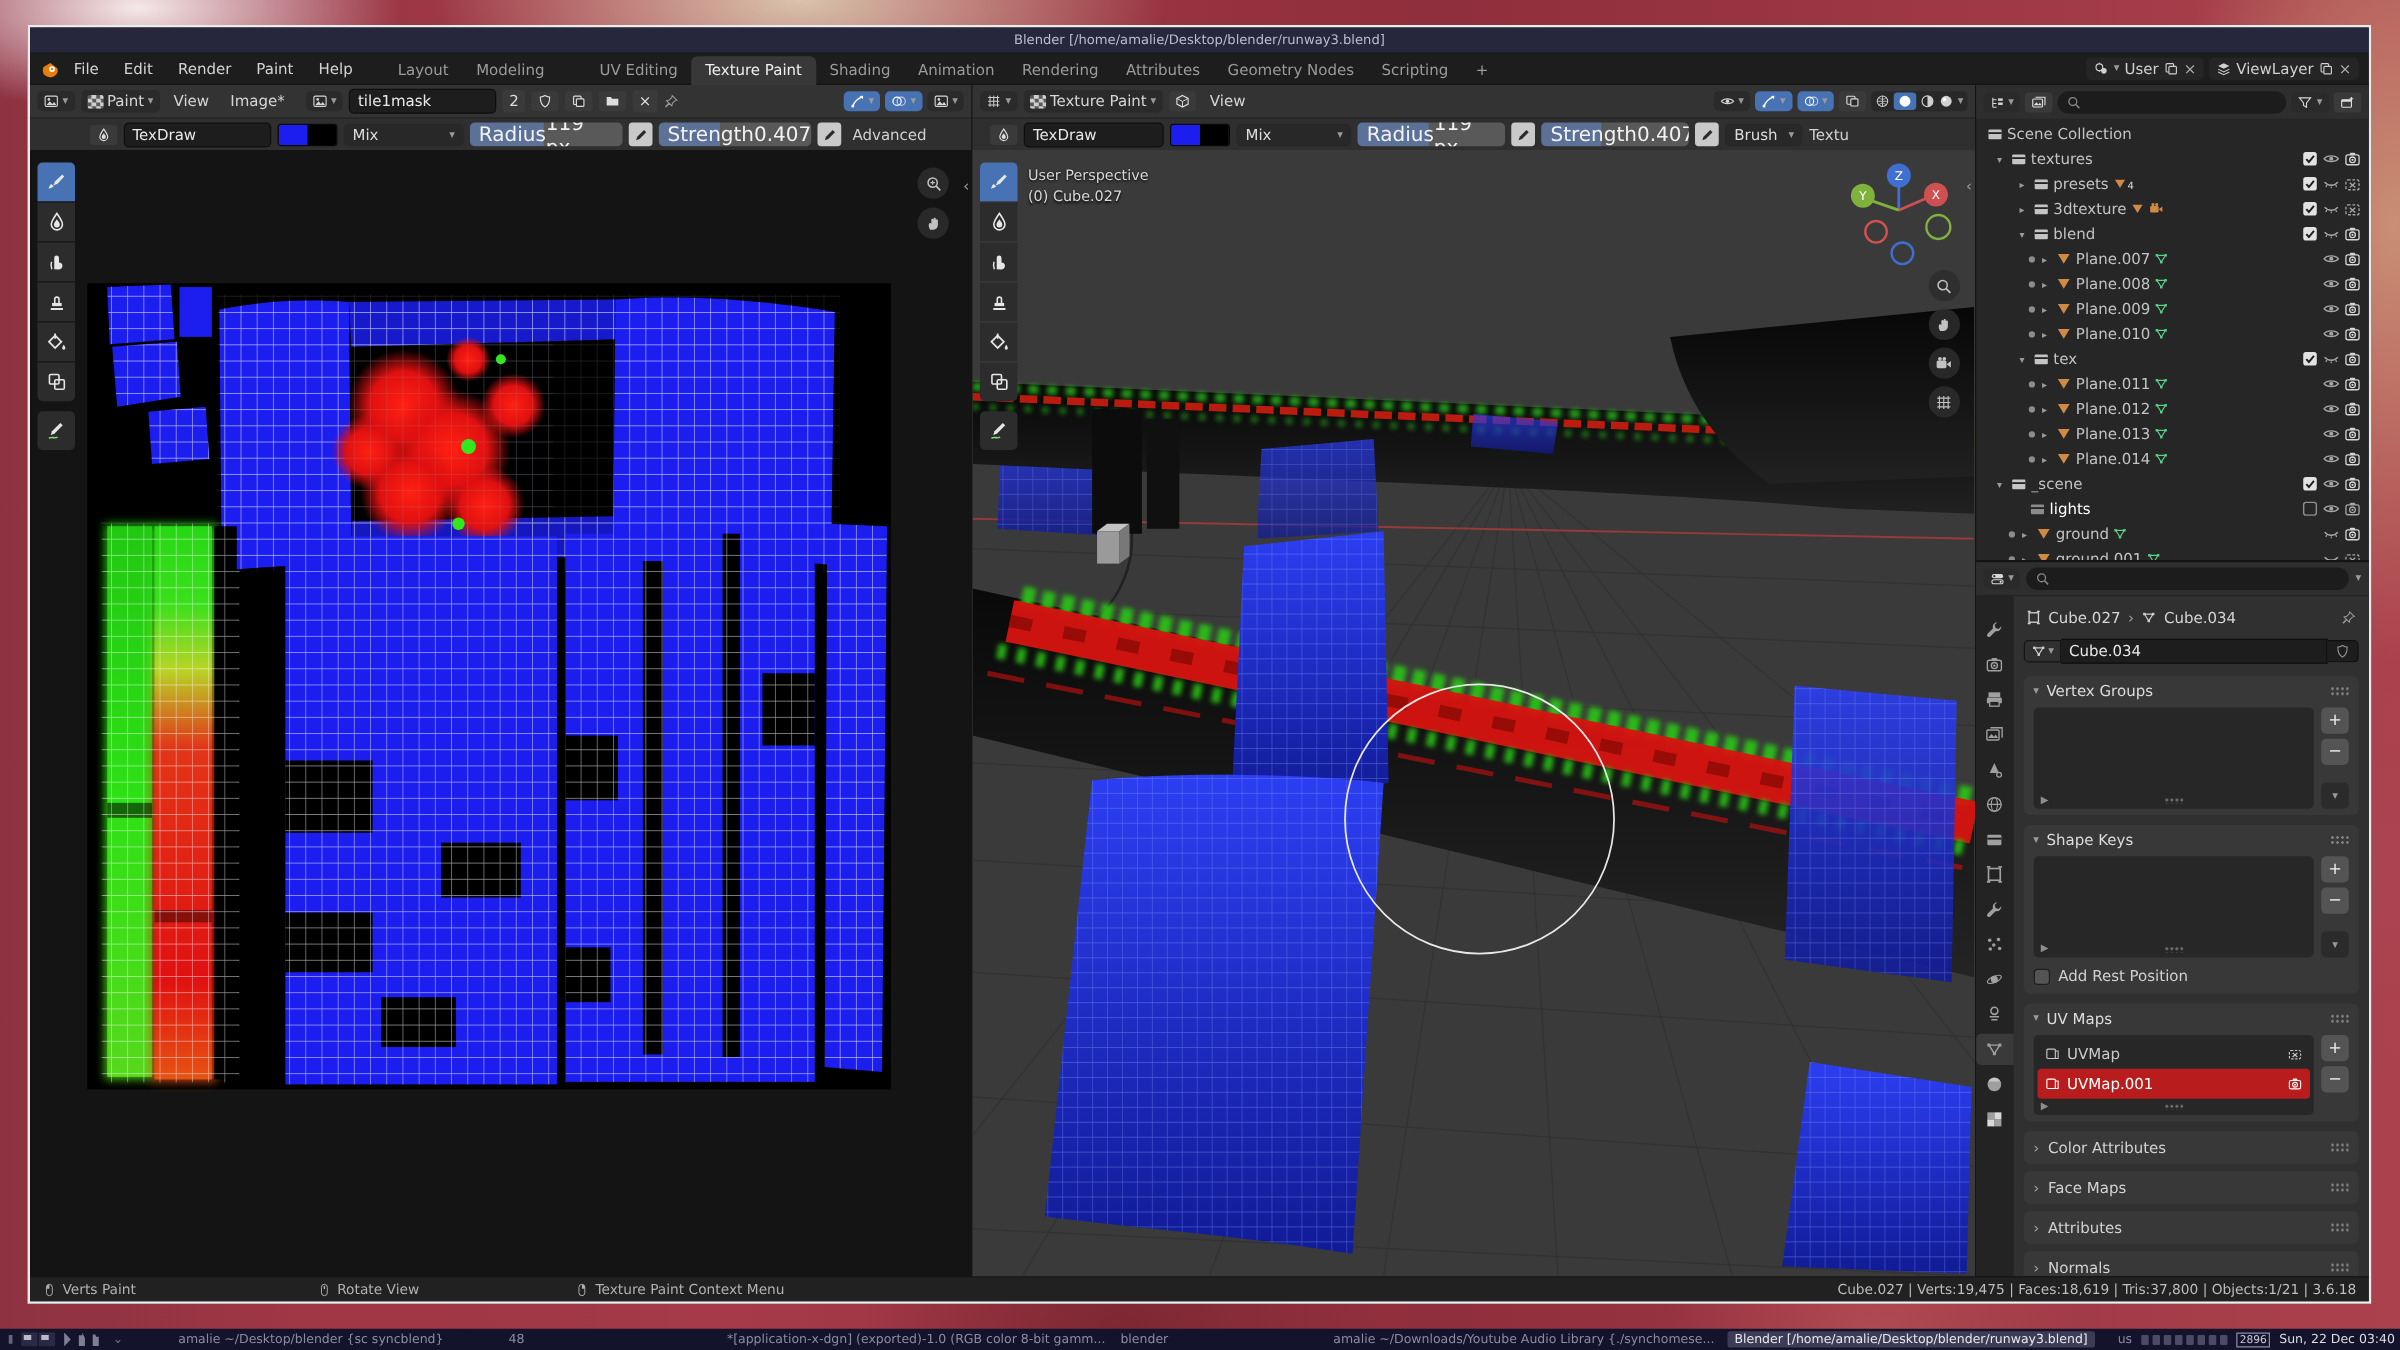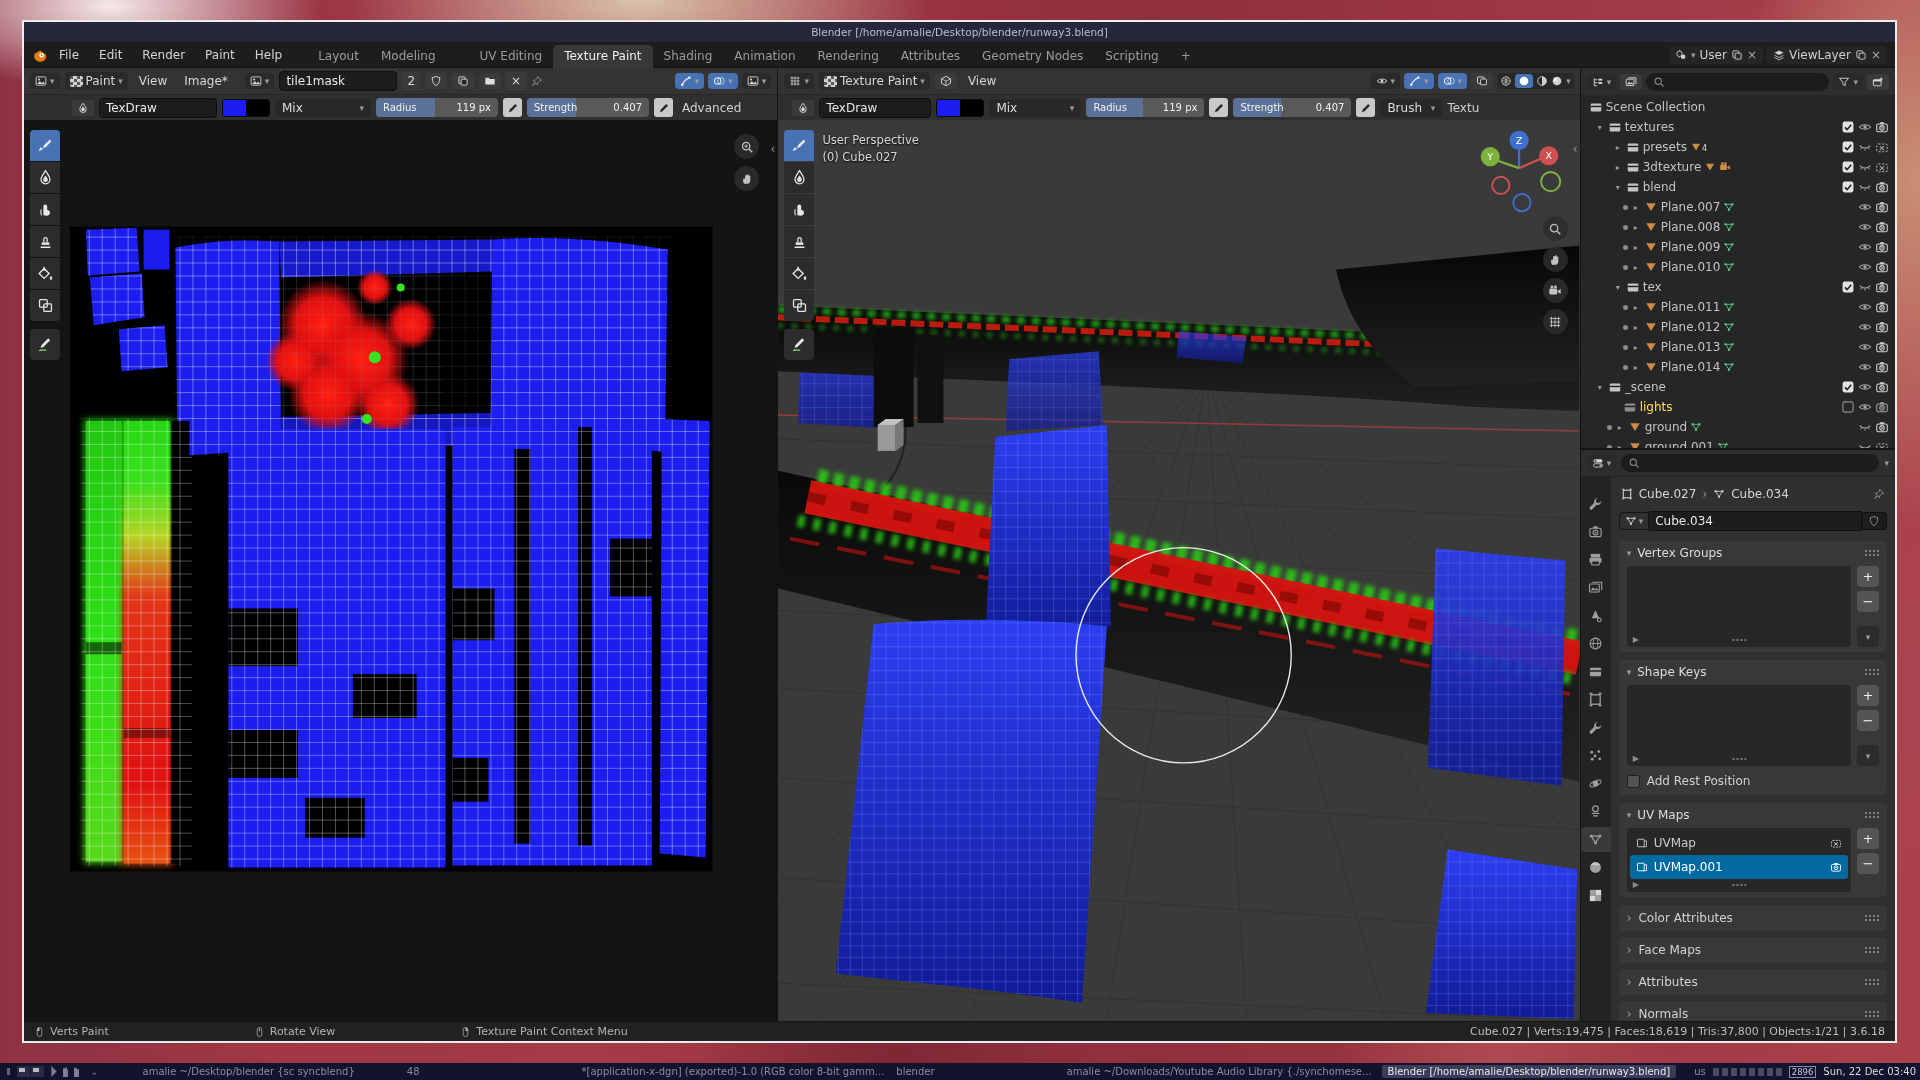--- a/index.html
+++ b/index.html
@@ -35,21 +35,21 @@
   .edtools{height:26px;background:#2f2f2f;display:flex;align-items:center;gap:5px;padding:0 6px 0 48px;flex:0 0 auto;border-top:1px solid #262626;overflow:hidden}
   .hbtn{display:flex;align-items:center;gap:3px;background:#2a2a2a;border-radius:4px;padding:2px 5px;color:#d6d6d6}
   .hbtn.blue{background:#4772b3;color:#fff}
   .hmenu{padding:0 6px;color:#d6d6d6}
   .checker{width:13px;height:11px;border-radius:2px;background:conic-gradient(#cfcfcf 25%,#5a5a5a 0 50%,#cfcfcf 0 75%,#5a5a5a 0);background-size:7px 6px}
   .field{display:flex;align-items:center;gap:4px;background:#1d1d1d;border:1px solid #0f0f0f;border-radius:4px;padding:2px 6px;color:#e8e8e8}
   .namefield{width:118px}
   .sqbtn{background:#3a3a3a;border-radius:3px;padding:2px 5px;color:#ddd;display:flex;align-items:center}
   .swatches{display:flex;border:1px solid #090909;border-radius:3px;overflow:hidden}
   .sw{width:23px;height:16px}
-  .slider{position:relative;width:122px;height:19px;background:#595959;border-radius:4px;overflow:hidden;display:flex;align-items:center;justify-content:space-between;padding:0 7px;color:#f2f2f2;font-size:10px}
+  .slider{position:relative;width:122px;height:19px;background:#595959;border-radius:4px;overflow:hidden;display:flex;align-items:center;justify-content:space-between;padding:0 7px;color:#f2f2f2;font-size:16px}
   .slider .fill{position:absolute;left:0;top:0;bottom:0;background:#5c76a3;opacity:.85}
   .slider span{position:relative}
   .penbtn{width:19px;height:19px;border-radius:3px;background:#c9c9c9;display:flex;align-items:center;justify-content:center}
   .penbtn .ic{color:#2a2a2a;width:12px;height:12px}
   .dd{display:flex;align-items:center;justify-content:space-between;background:#282828;border-radius:4px;padding:2px 7px;color:#ddd}
   .edcanvas{position:relative;flex:1 1 auto;min-height:0;background:#151515;overflow:hidden}
   .edcanvas>svg.art{position:absolute;inset:0;width:100%;height:100%}
   .toolcol{position:absolute;left:6px;top:10px;display:flex;flex-direction:column;gap:1px}
   .tbtn{width:30px;height:31px;background:#2c2c2c;display:flex;align-items:center;justify-content:center;border-radius:0}
   .tbtn:first-child{border-radius:4px 4px 0 0}
@@ -67,21 +67,21 @@
   
   .rightcol{width:315px;display:flex;flex-direction:column;border-right:none}
   .outliner{height:382px;display:flex;flex-direction:column;background:#262626;border-bottom:2px solid #141414}
   .outhead{height:27px;background:#2e2e2e;display:flex;align-items:center;gap:4px;padding:0 6px;flex:0 0 auto}
   .search{flex:1;display:flex;align-items:center;gap:4px;background:#1c1c1c;border-radius:9px;height:18px;padding:0 7px;color:#888}
   .outbody{flex:1;overflow:hidden;padding-top:2px}
   .orow{height:20px;display:flex;align-items:center;gap:3px;padding-right:6px;color:#c3c3c3}
   .orow .dotrail{width:5px;height:5px;border-radius:50%;background:#8d8d8d;margin-left:2px;flex:0 0 auto}
   .disc{width:10px;color:#9a9a9a;font-size:8px;text-align:center;flex:0 0 auto}
   .olabel{white-space:nowrap;overflow:hidden}
-  .dim{color:#fde047}
+  .dim{color:#ffffff}
   .tgs{margin-left:auto;display:flex;align-items:center;gap:3px}
   .tgs .ic{width:14px;height:14px;color:#a6a6a6}
   .tgs .bright{color:#d6d6d6}
   .badge{color:#cf8a45;font-size:10px;display:flex;align-items:flex-end}
   .badge sub{font-size:8px;color:#ddd}
   .c-orange{color:#cf8a45}.c-green{color:#58d08a}.c-blue{color:#71a8dd}.c-red{color:#c4566a}
   
   .props{flex:1;display:flex;flex-direction:column;background:#2e2e2e;min-height:0}
   .propshead{height:27px;background:#2e2e2e;display:flex;align-items:center;gap:5px;padding:0 6px;border-bottom:1px solid #232323}
   .propsmain{flex:1;display:flex;min-height:0}
@@ -102,21 +102,21 @@
   .pbody{display:flex;gap:6px;margin-top:6px}
   .listbox{flex:1;background:#272727;border-radius:4px;min-height:74px;position:relative}
   .listbox .corner{position:absolute;left:6px;bottom:3px;color:#8d8d8d;font-size:8px}
   .listbox .bgrip{position:absolute;left:50%;bottom:4px;transform:translateX(-50%);width:15px;height:5px;background-image:radial-gradient(#777 1px,transparent 1.2px);background-size:4px 4px}
   .sidebtns{display:flex;flex-direction:column;gap:4px}
   .sbtn{width:22px;height:21px;background:#545454;border-radius:4px;color:#eee;display:flex;align-items:center;justify-content:center;font-size:13px}
   .sbtn.dk{background:#2b2b2b;margin-top:10px}
   .ckrow{display:flex;align-items:center;gap:7px;margin-top:8px;color:#d0d0d0;padding-bottom:2px}
   .cbox{width:13px;height:13px;border-radius:3px;background:#545454;border:1px solid #1f1f1f}
   .uvrow{height:24px;display:flex;align-items:center;gap:6px;padding:0 6px;color:#c9c9c9}
-  .uvrow.sel{background:#0369a1;border-radius:3px;color:#fff}
+  .uvrow.sel{background:#b91c1c;border-radius:3px;color:#fff}
   .uvrow .ric{margin-left:auto;display:flex;align-items:center}
   .cpanel{background:#383838;border-radius:5px;margin-bottom:6px;padding:6px 8px;display:flex;align-items:center;gap:7px;color:#d2d2d2}
   .cpanel .arr{color:#9e9e9e;font-size:12px}
   
   .statusbar{height:20px;background:#212121;display:flex;align-items:center;font-size:11px;color:#b2b2b2;flex:0 0 auto;border-top:1px solid #161616;padding:0 10px}
   .hint{display:flex;align-items:center;gap:5px}
   .hint .ic{width:11px;height:14px;color:#b2b2b2}
   .stats{margin-left:auto;color:#bdbdbd;white-space:nowrap}
   
   .taskbar{position:absolute;left:0;bottom:0;width:1920px;height:17px;background:#13132b;display:flex;align-items:center;font-size:10px;color:#8b8ba5;padding:0 4px}

